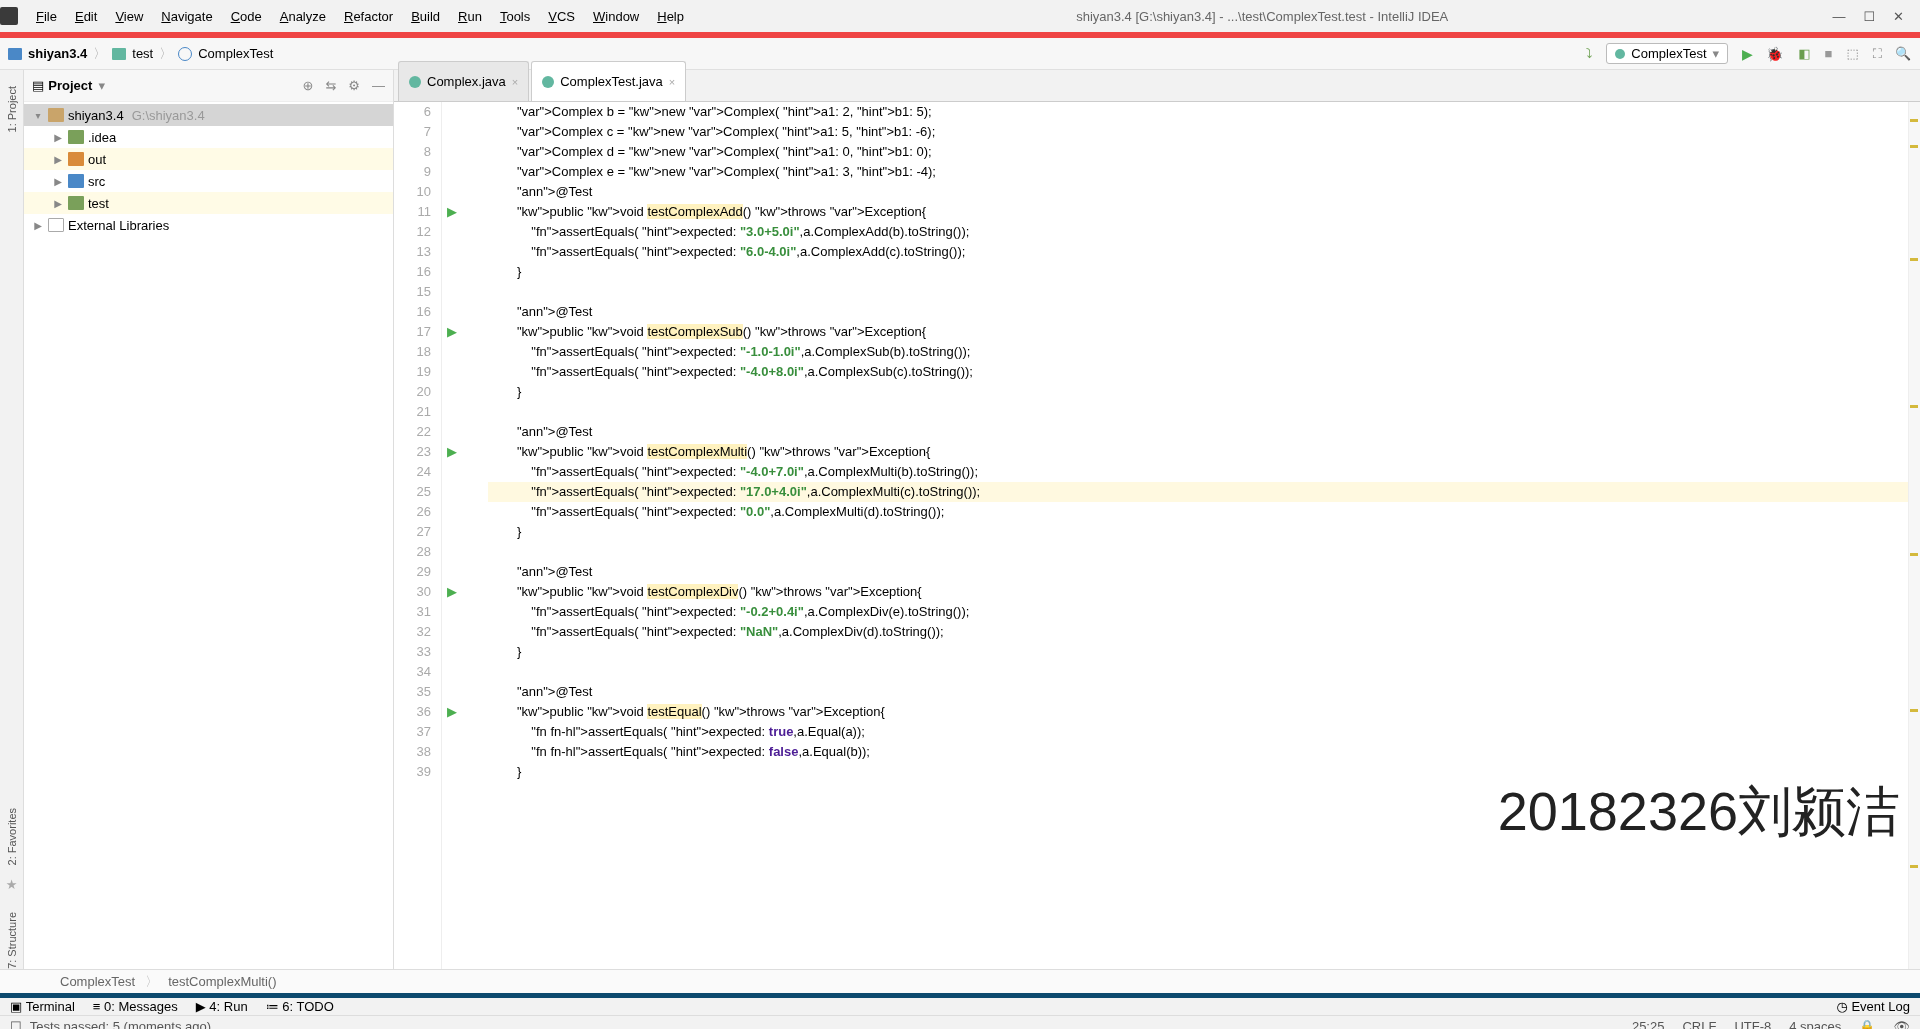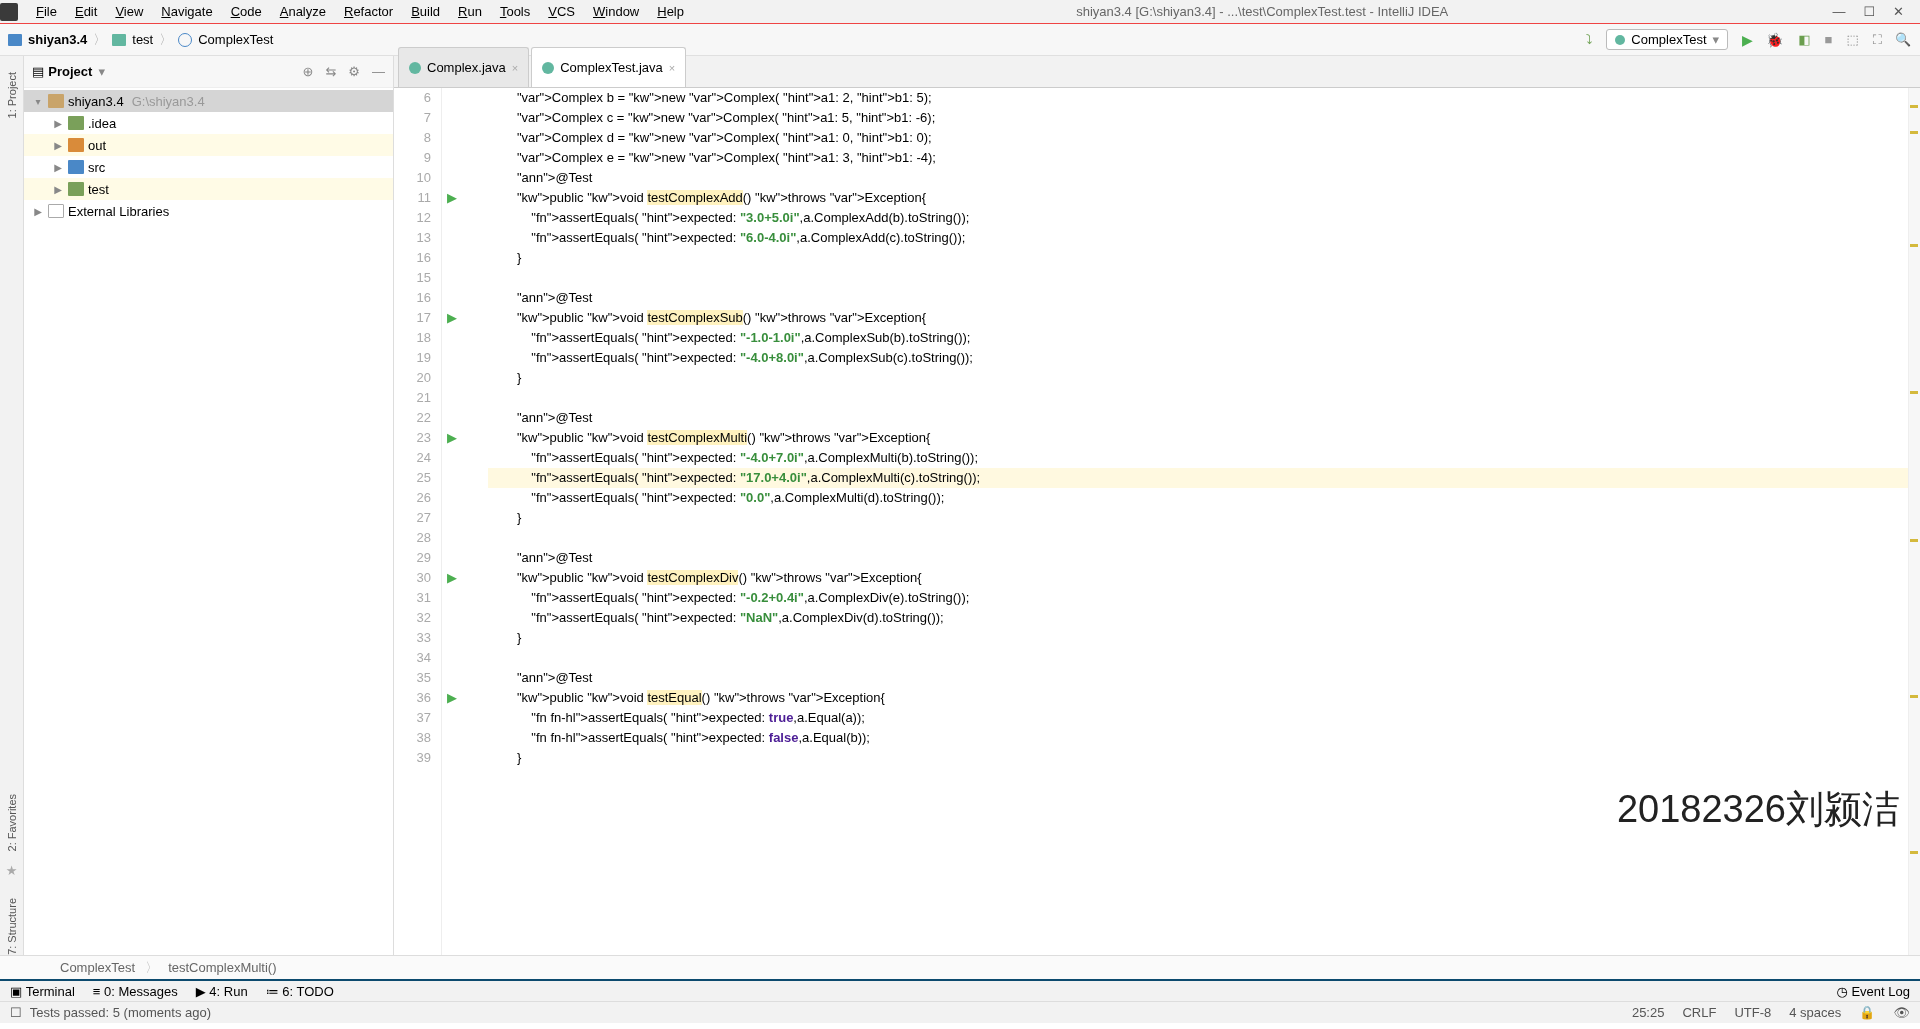--- a/index.html
+++ b/index.html
@@ -1,17 +1,17 @@
 <!DOCTYPE html>
 <html><head>
 <meta charset="utf-8">
 <style>
 * { margin:0; padding:0; box-sizing:border-box; font-family:"Segoe UI",Arial,sans-serif; font-size:13px; }
 body { background:#fff; width:1920px; height:1029px; overflow:hidden; position:relative; }
-.titlebar { height:24px; display:flex; align-items:center; background:#f2f2f2; border-bottom:1px solid #ef4444;justify-content:space-between; }
+.titlebar { height:38px; display:flex; align-items:center; background:#f2f2f2; border-bottom:6px solid #ef4444;justify-content:space-between; }
 .menubar { display:flex; gap:2px; padding-left:6px; }
 .menubar span { padding:4px 8px; cursor:default; }
 .menubar span u { text-decoration:underline; }
 .title { flex:1; text-align:center; color:#666; }
 .winctl { display:flex; gap:18px; padding-right:16px; color:#555; font-size:14px; }
 .navbar { height:32px; display:flex; align-items:center; background:#f7f7f7; border-bottom:1px solid #e0e0e0; padding:0 8px; justify-content:space-between; }
 .crumbs { display:flex; align-items:center; gap:6px; }
 .crumbs .fold { width:14px; height:12px; background:#4a88c7; display:inline-block; border-radius:1px; }
 .crumbs .fold.teal { background:#62b7a0; }
 .crumbs .cls { width:14px; height:14px; border:1px solid #4a88c7; border-radius:50%; display:inline-block; position:relative; }
@@ -58,24 +58,24 @@
 .gicons .run { color:#4caf50; }
 .src { flex:1; padding-left:26px; white-space:pre; }
 .src div { height:20px; line-height:20px; }
 .src .cur { background:#fff9e0; }
 .kw { color:#4c1d95; font-weight:600; }
 .fn-hl { background:#fff2bf; }
 .str { color:#388e3c; font-weight:600; }
 .stripe { position:absolute; right:0; top:0; width:12px; height:100%; background:#f7f7f7; border-left:1px solid #eee;}
 .stripe .m { position:absolute; right:2px; width:8px; height:3px; }
 .stripe .y { background:#d4b93c; }
-.watermark { position:absolute; right:20px; bottom:120px; font-size:38px; color:#222; font-weight:400; pointer-events:none;}
+.watermark { position:absolute; right:20px; bottom:120px; font-size:54px; color:#222; font-weight:400; pointer-events:none;}
 .breadcrumb2 { height:24px; border-top:1px solid #ddd; display:flex; align-items:center; padding-left:60px; gap:10px; color:#666; font-size:12px; background:#fafafa;}
 .breadcrumb2 .sep2 { color:#bbb; }
-.bottombar { height:22px; background:#f2f2f2; border-top:2px solid #0c4a6e; display:flex; align-items:center; padding:0 10px; gap:18px; font-size:12px;}
+.bottombar { height:22px; background:#f2f2f2; border-top:5px solid #0c4a6e; display:flex; align-items:center; padding:0 10px; gap:18px; font-size:12px;}
 .bottombar .sp { flex:1; }
 .statusbar { height:22px; background:#f2f2f2; border-top:1px solid #ddd; display:flex; align-items:center; padding:0 10px; font-size:12px; color:#555;}
 .statusbar .sp { flex:1; }
 .statusbar .seg { margin-left:18px; }
 .app-icon { width:18px;height:18px;background:#3a3a3a;border-radius:2px;display:inline-block;margin-right:4px; }
 </style>
 </head>
 <body>
 
 <div class="titlebar">

